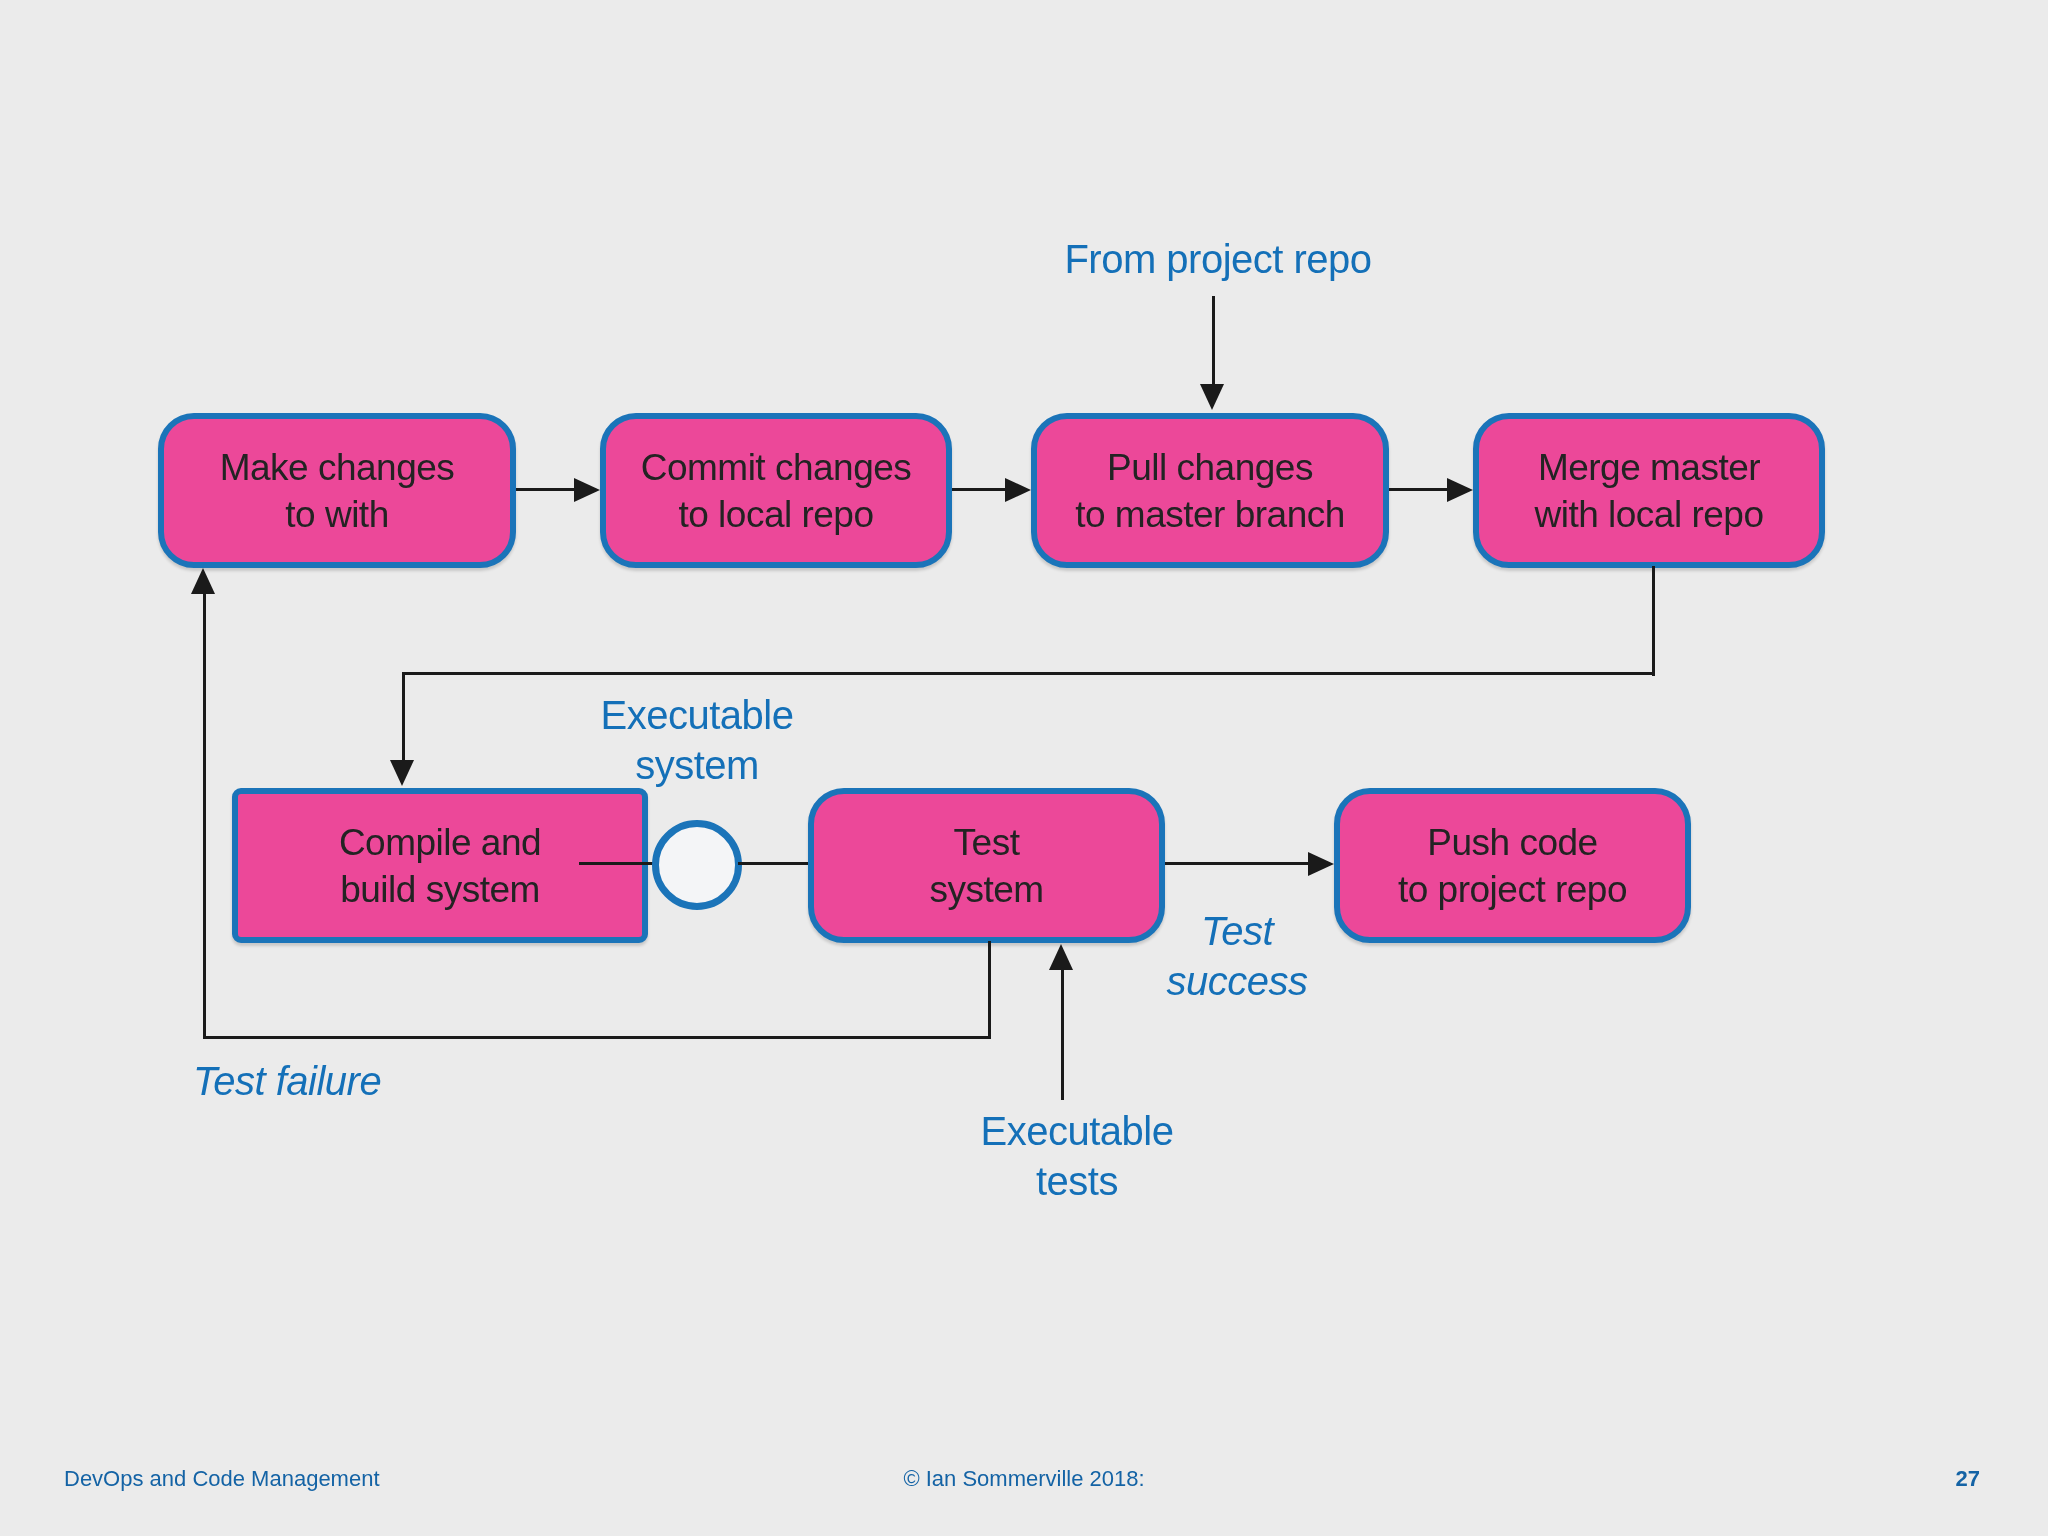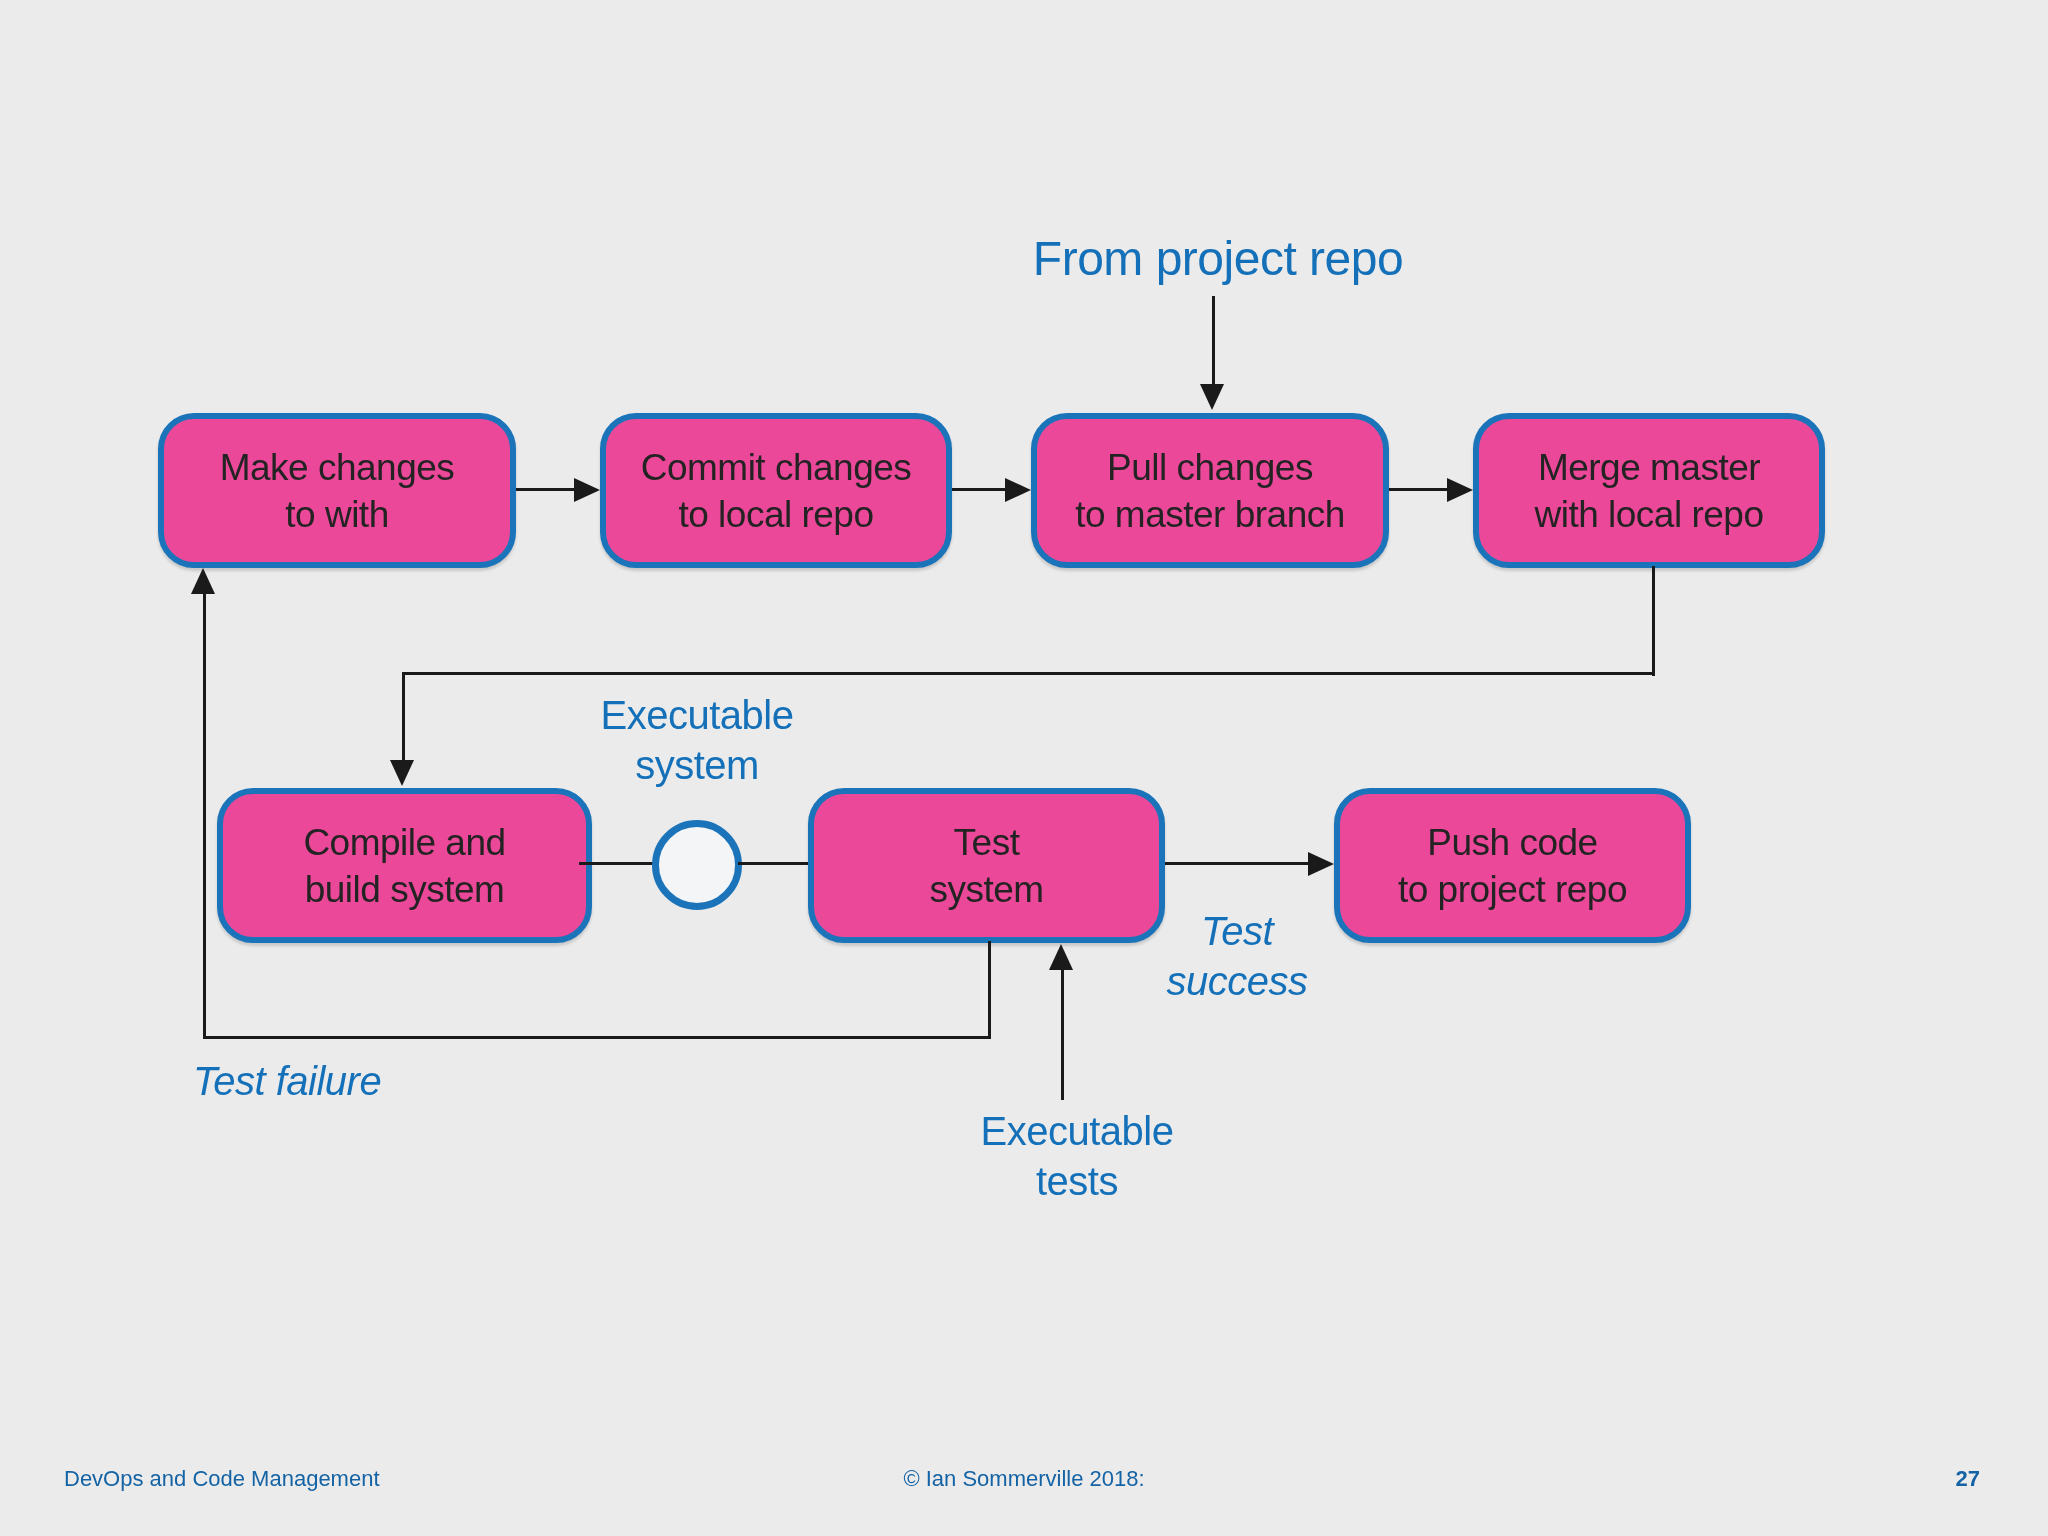--- a/index.html
+++ b/index.html
@@ -26,21 +26,21 @@
   .arr-right{border-top:12px solid transparent;border-bottom:12px solid transparent;
     border-left:26px solid #1a1a1a;}
   .arr-down{border-left:12px solid transparent;border-right:12px solid transparent;
     border-top:26px solid #1a1a1a;}
   .arr-up{border-left:12px solid transparent;border-right:12px solid transparent;
     border-bottom:26px solid #1a1a1a;}
 
   
   .blue-label{position:absolute;color:#1470b8;font-size:40px;line-height:50px;
     text-align:center;letter-spacing:-0.5px;}
-  .big{font-size:48px;}
+  .big{font-size:40px;}
   .italic{font-style:italic;}
 
   
   .footer-item{position:absolute;top:1466px;font-size:22px;color:#1463a5;}
   .footer-left{left:64px;}
   .footer-center{left:50%;transform:translateX(-50%);}
   .footer-right{right:68px;font-weight:bold;}
 </style>
 </head>
 <body>
@@ -82,21 +82,21 @@
   <div class="vline" style="left:1652px;top:566px;height:110px;"></div>
   <div class="hline" style="left:402px;top:672px;width:1253px;"></div>
   <div class="vline" style="left:402px;top:672px;height:92px;"></div>
   <div class="arr arr-down" style="left:390px;top:760px;"></div>
 
   <div class="blue-label" style="left:547px;top:690px;width:300px;">
     <div>Executable</div>
     <div>system</div>
   </div>
 
-  <div class="box" style="left:217px;top:788px;width:375px;">
+  <div class="box" style="left:232px;top:788px;width:416px;border-radius:9px;">
     <span>Compile and</span>
     <span>build system</span>
   </div>
 
   <div class="hline" style="left:579px;top:862px;width:76px;"></div>
   <div class="connector-circle"></div>
   <div class="hline" style="left:738px;top:862px;width:72px;"></div>
 
   <div class="box" style="left:808px;top:788px;width:357px;">
     <span>Test</span>

